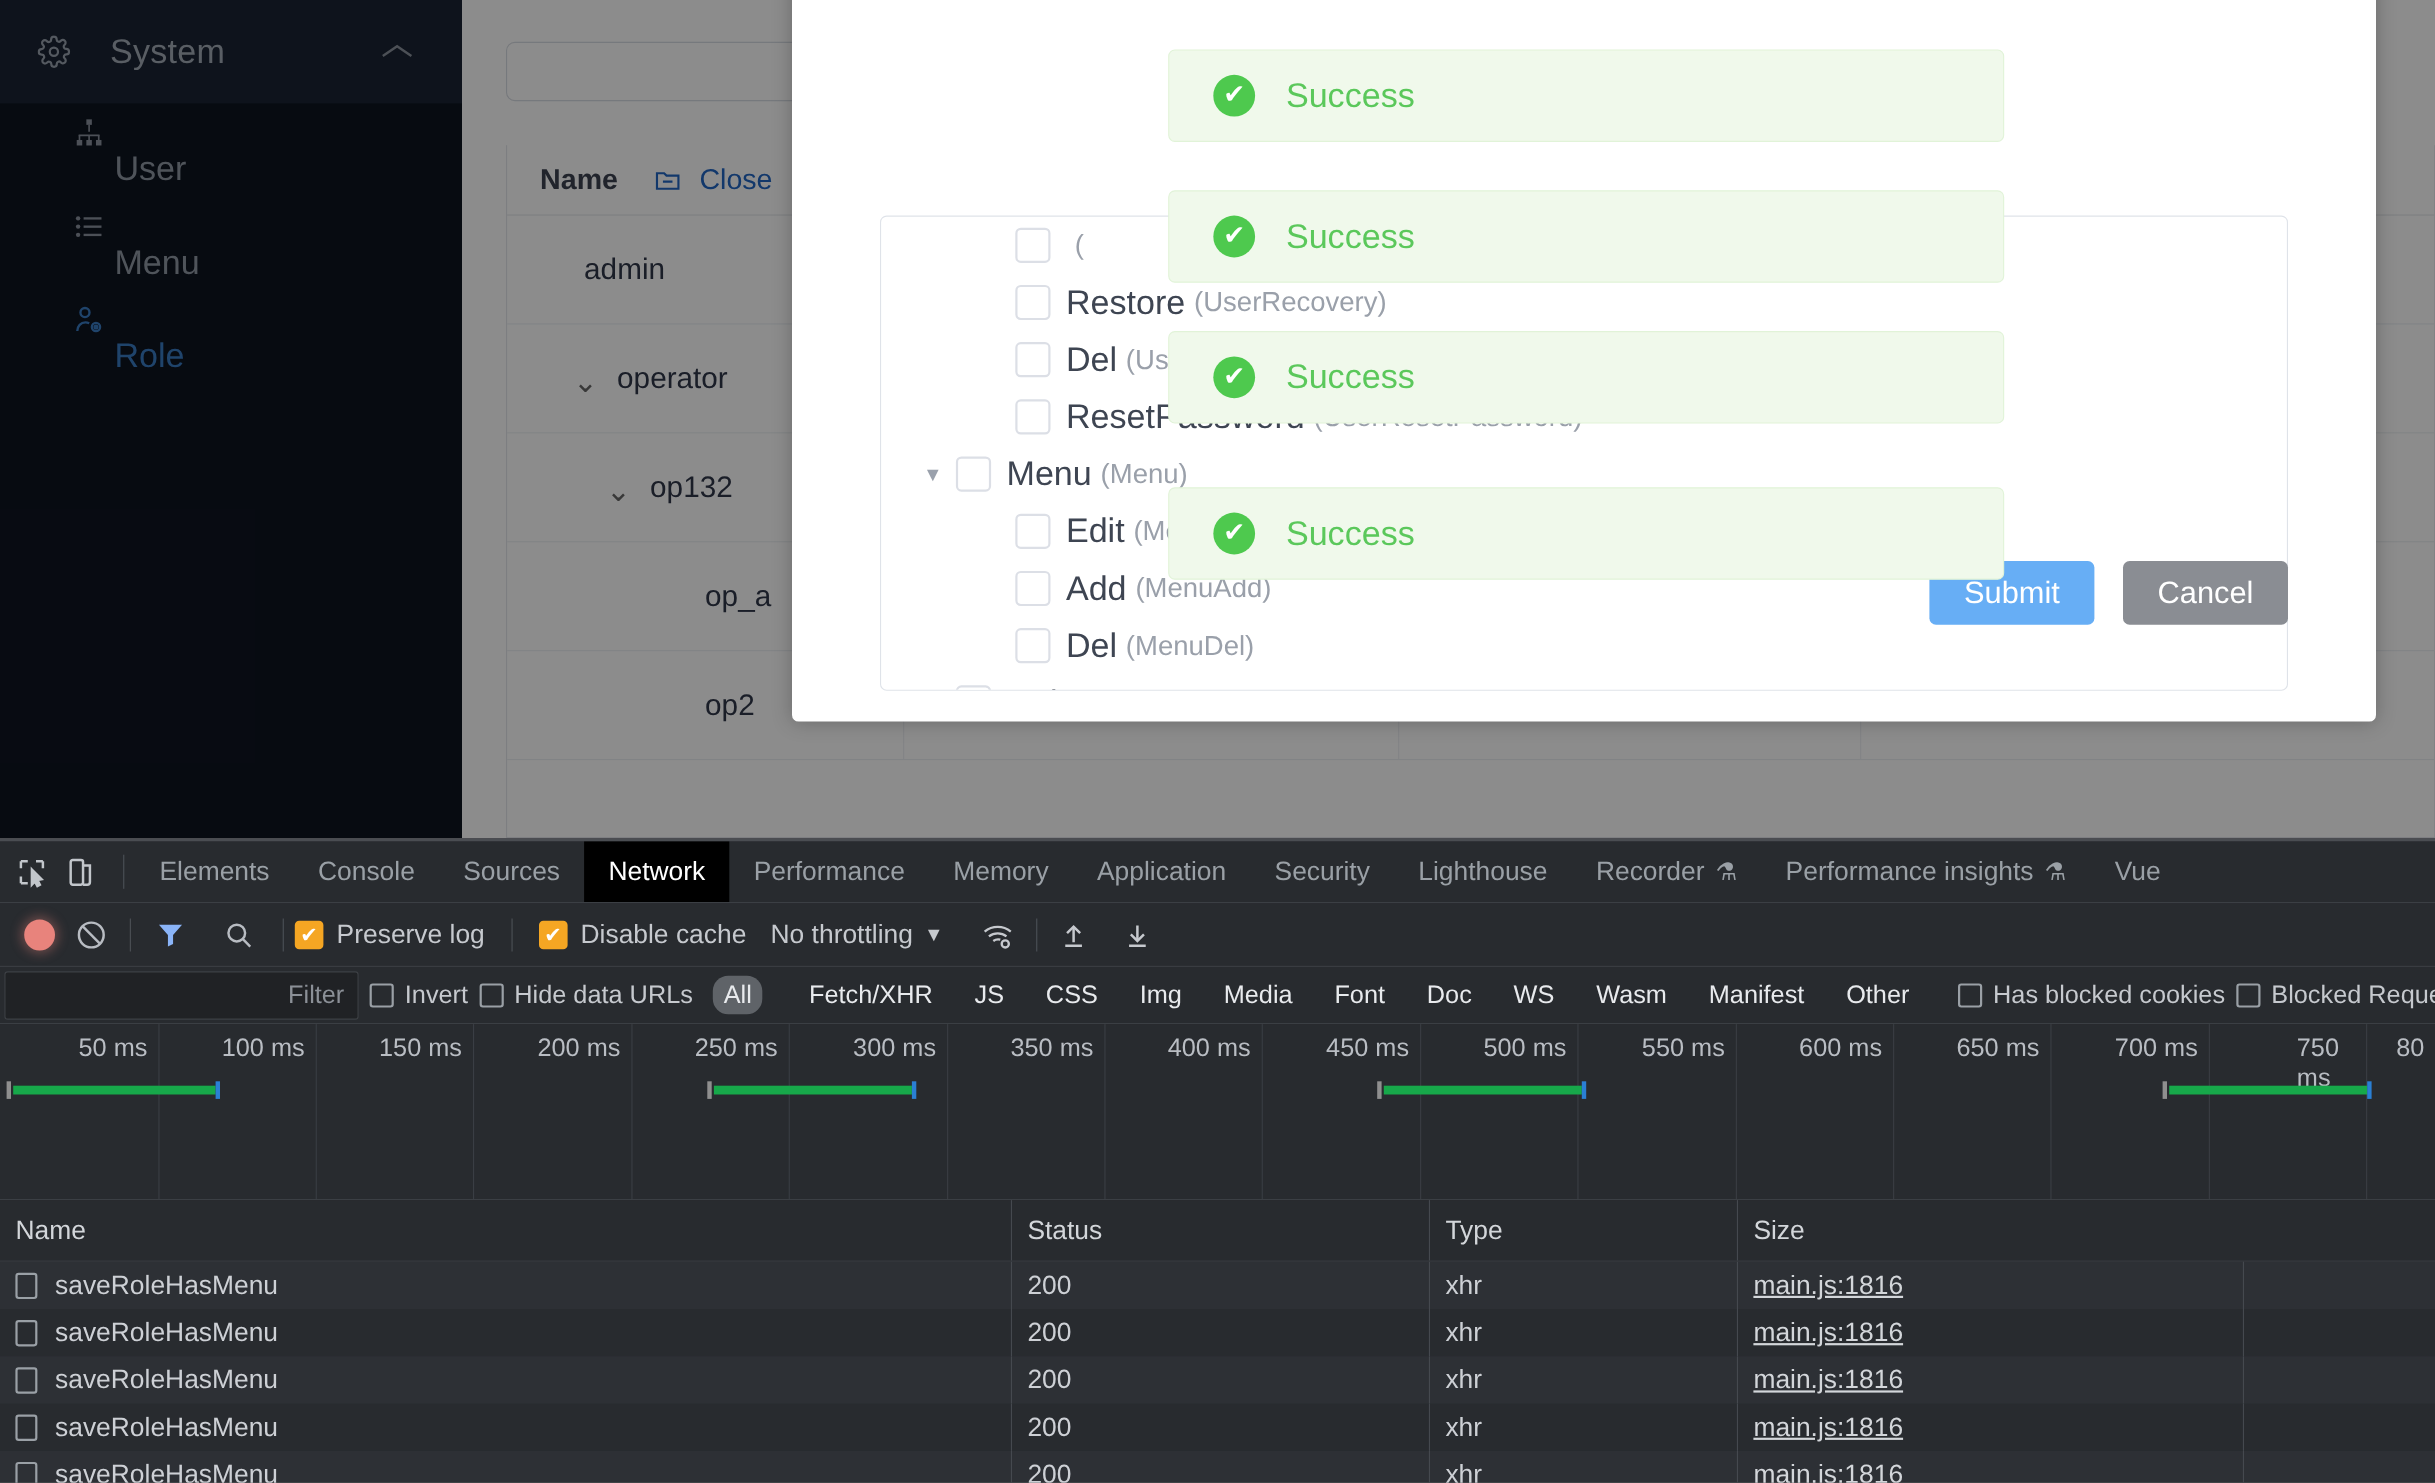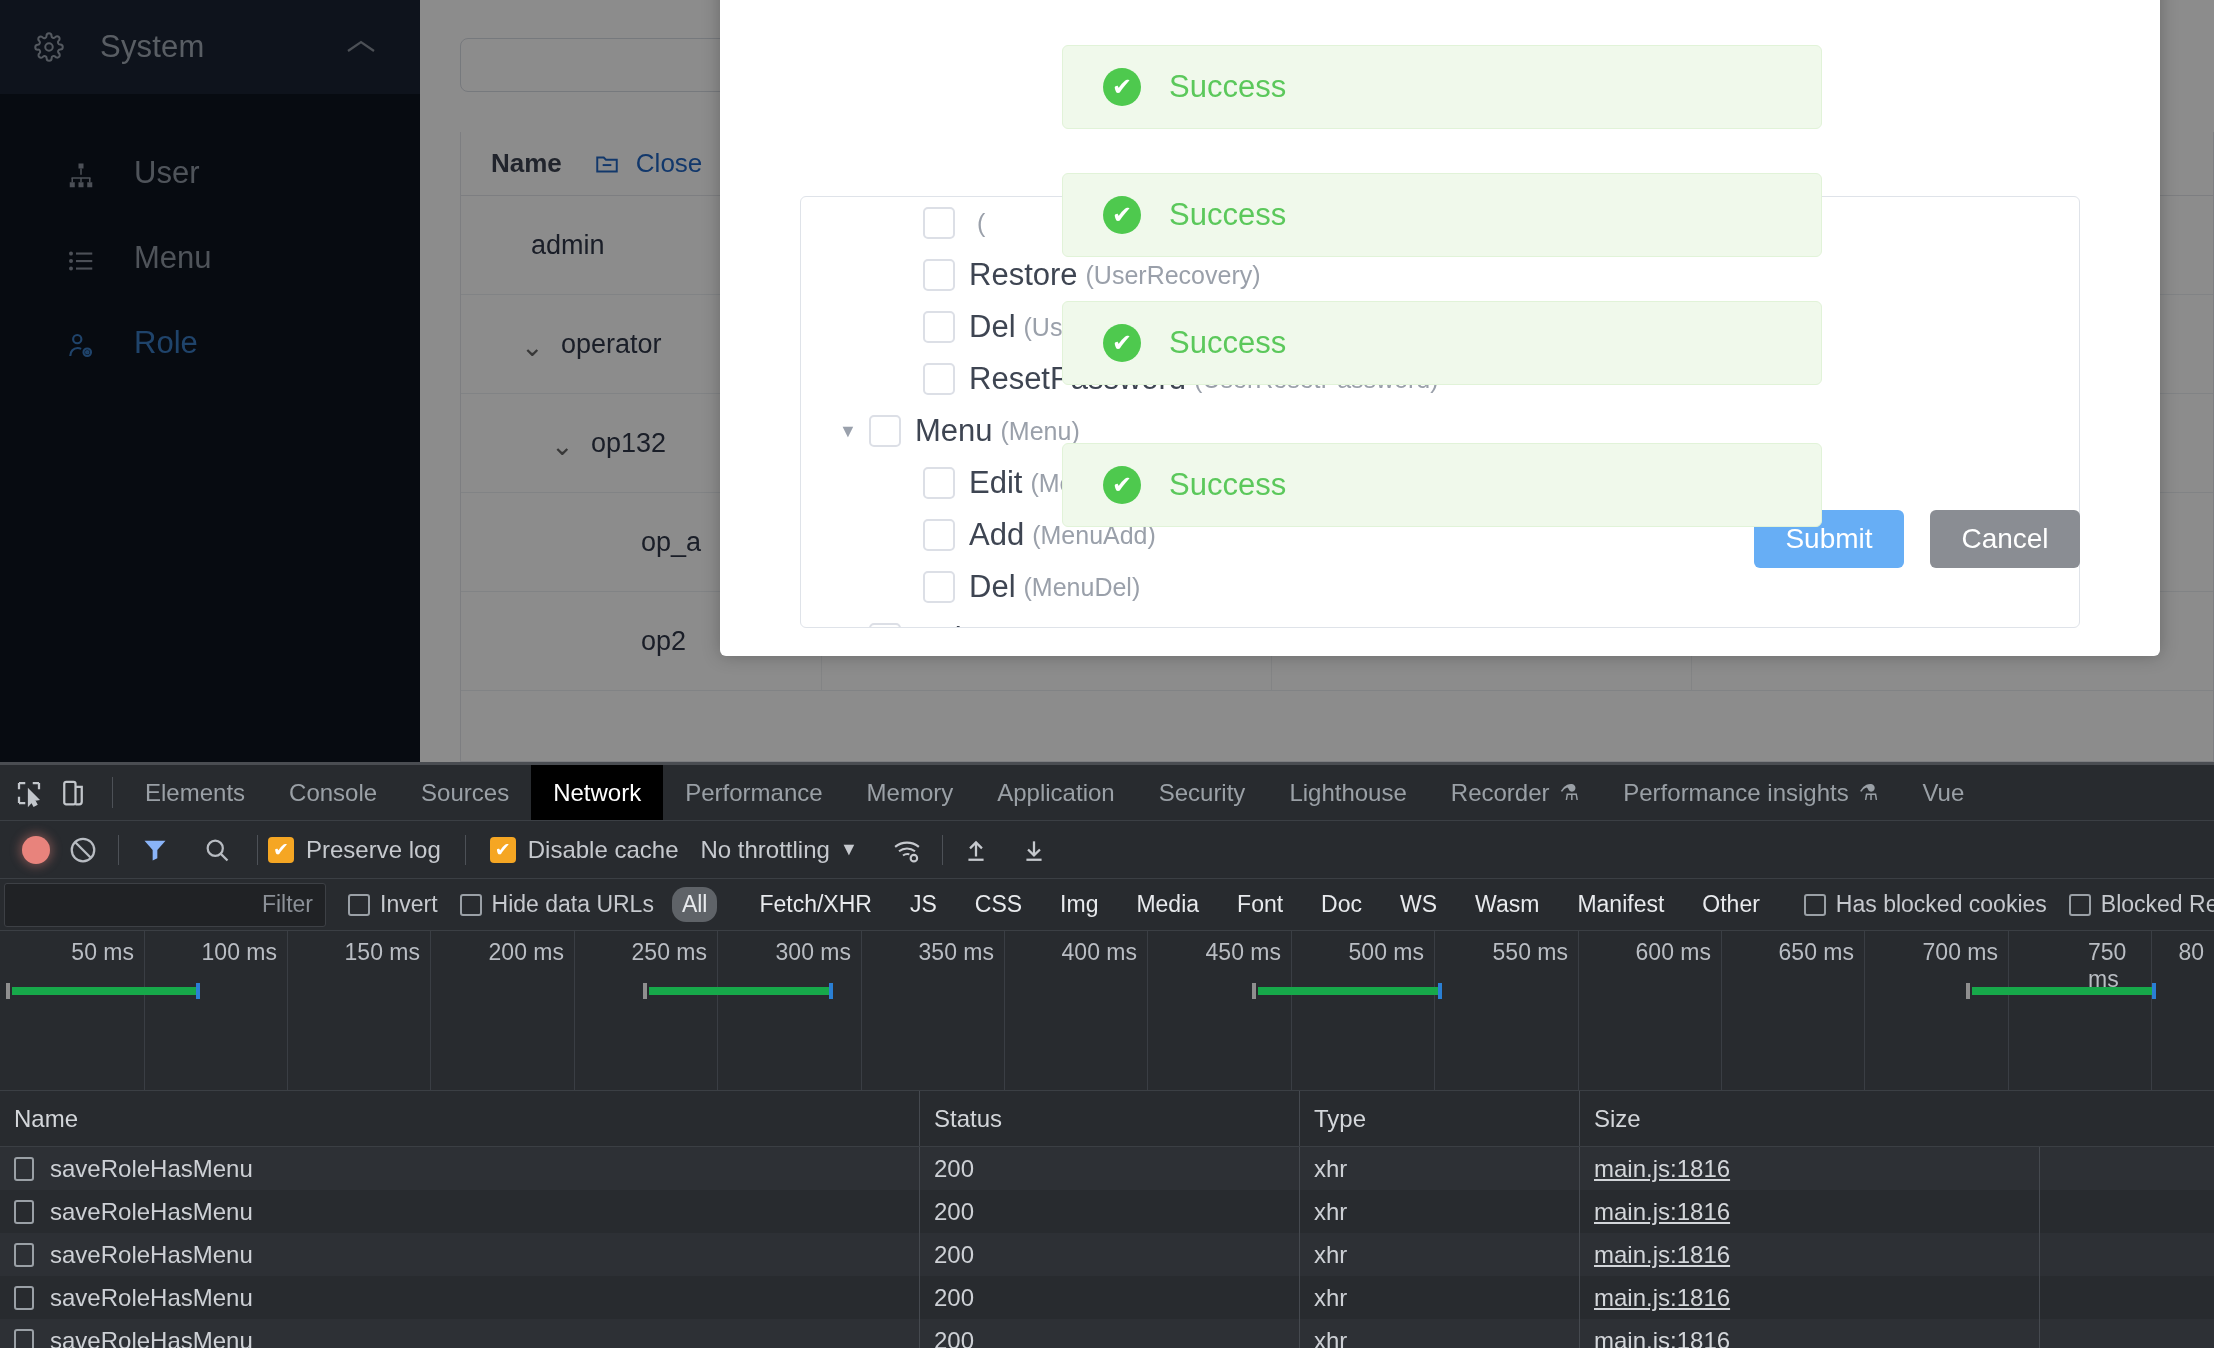--- a/index.html
+++ b/index.html
@@ -32,22 +32,23 @@
   }
   .sidebar-group-header .g-label {
     margin-left: 36px; color: #a3abb6; font-size: 31px; letter-spacing: .2px;
   }
   .sidebar-group-header .chev {
     position: absolute; right: 42px; top: 50%; transform: translateY(-50%);
     color: #8a929d;
   }
   .sidebar-items { padding-top: 12px; }
   .sidebar-item {
-    height: 85px; display: flex; align-items: flex-end; padding-left: 66px;
+    height: 85px; display: flex; align-items: flex-start; padding-left: 66px;
     cursor: pointer;
+    flex-direction: column;
   }
   .sidebar-item .s-icon { width: 30px; height: 30px; flex: 0 0 auto; color: #8b939f; }
   .sidebar-item .s-label { margin-left: 38px; font-size: 31px; color: #9099a5; }
   .sidebar-item.active .s-icon { color: #3a7cc4; }
   .sidebar-item.active .s-label { color: #3a7cc4; }
 
   
   .content {
     position: absolute; left: 420px; top: 0; right: 0; height: 762px;
     background: #ffffff; padding: 0;
@@ -203,21 +204,21 @@
     color: #c6c9ce; font-size: 23px; padding: 0 12px;
     font-family: "Liberation Sans", sans-serif;
     text-align: right;
   }
   .filter-input::placeholder { color: #8b9097; }
   .fb-cb {
     width: 22px; height: 22px; border: 2px solid #9aa0a6; border-radius: 3px;
     margin-right: 10px; flex: 0 0 auto; background: transparent;
   }
   .fb-item { display: flex; align-items: center; font-size: 23px; color: #c6c9ce;
-             margin-left: 22px; cursor: pointer; white-space: nowrap; }
+             margin-left: 10px; cursor: pointer; white-space: nowrap; }
   .type-pill {
     font-size: 23px; color: #e8eaed; padding: 4px 10px; margin-left: 18px;
     border-radius: 14px; cursor: pointer; white-space: nowrap;
   }
   .type-pill.sel { background: #5f6368; }
   .fb-vdiv { width: 1px; height: 30px; background: #50545a; margin-left: 14px; }
 
   
   .overview {
     position: relative; height: 160px; border-bottom: 1px solid #3b3f44;

